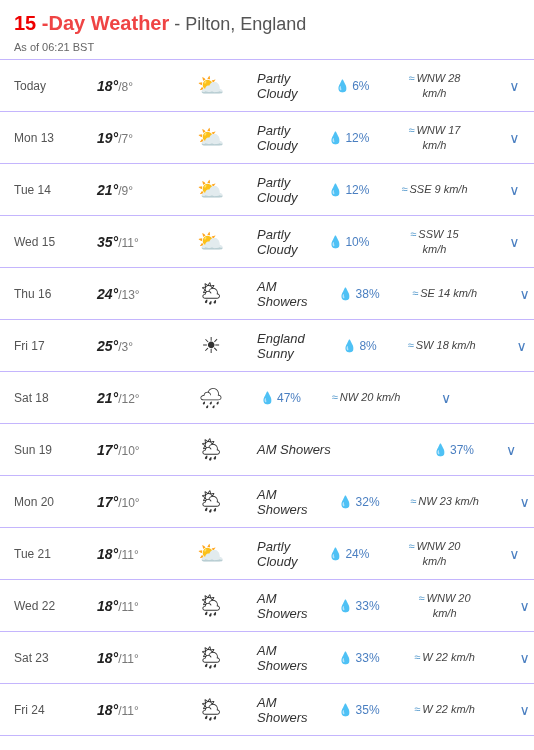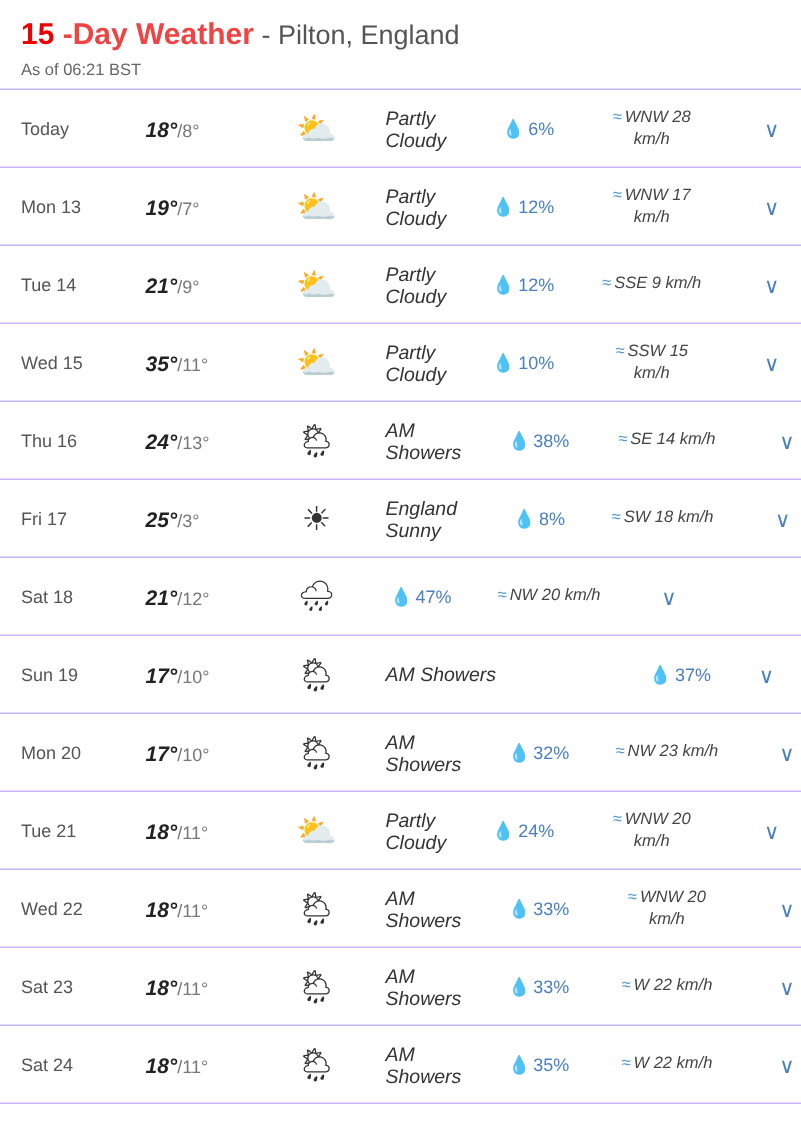--- a/index.html
+++ b/index.html
@@ -298,21 +298,21 @@
         <span class="icon-am-showers"></span>
       </div>
       <div class="col-desc">AM Showers</div>
       <div class="col-precip">
         <span class="drop-icon">💧</span>33%
       </div>
       <div class="col-wind"><span class="wind-icon">≈</span>W 22 km/h</div>
       <div class="col-chevron">∨</div>
     </div>
     <div class="weather-row">
-      <div class="col-day">Sat 24</div>
+      <div class="col-day">Fri 24</div>
       <div class="col-temp">
         <span class="high">18°</span><span class="low">/11°</span>
       </div>
       <div class="col-icon">
         <span class="icon-am-showers"></span>
       </div>
       <div class="col-desc">AM Showers</div>
       <div class="col-precip">
         <span class="drop-icon">💧</span>35%
       </div>

